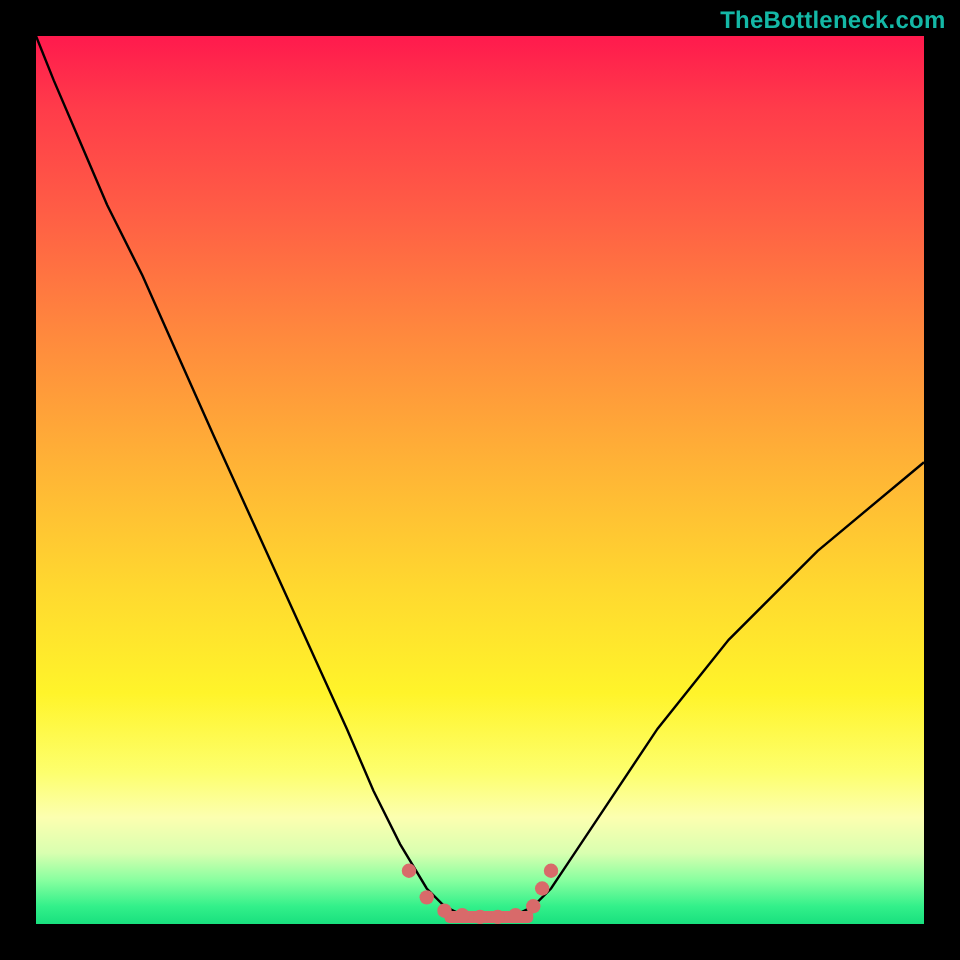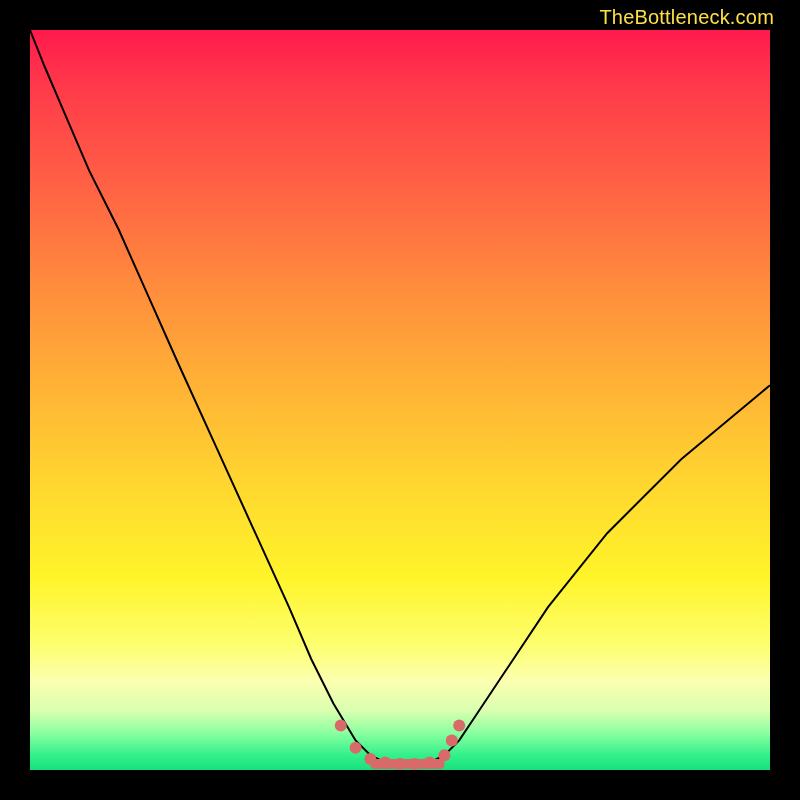--- a/index.html
+++ b/index.html
@@ -36,24 +36,24 @@
       #fcffb0 88%,
       #d9ffb0 92%,
       #8affa0 95%,
       #33f08a 98%,
       #18e07e 100%
     );
   }
   .watermark {
     position: absolute;
     top: 6px;
-    right: 26px;
-    color: #fde047;
+    right: 12px;
+    color: #14b8a6;
     font-size: 20px;
-    font-weight: 400;
+    font-weight: 700;
     letter-spacing: 0.2px;
     user-select: none;
   }
   svg.curve {
     position: absolute;
     left: 0;
     top: 0;
     width: 740px;
     height: 740px;
     overflow: visible;

